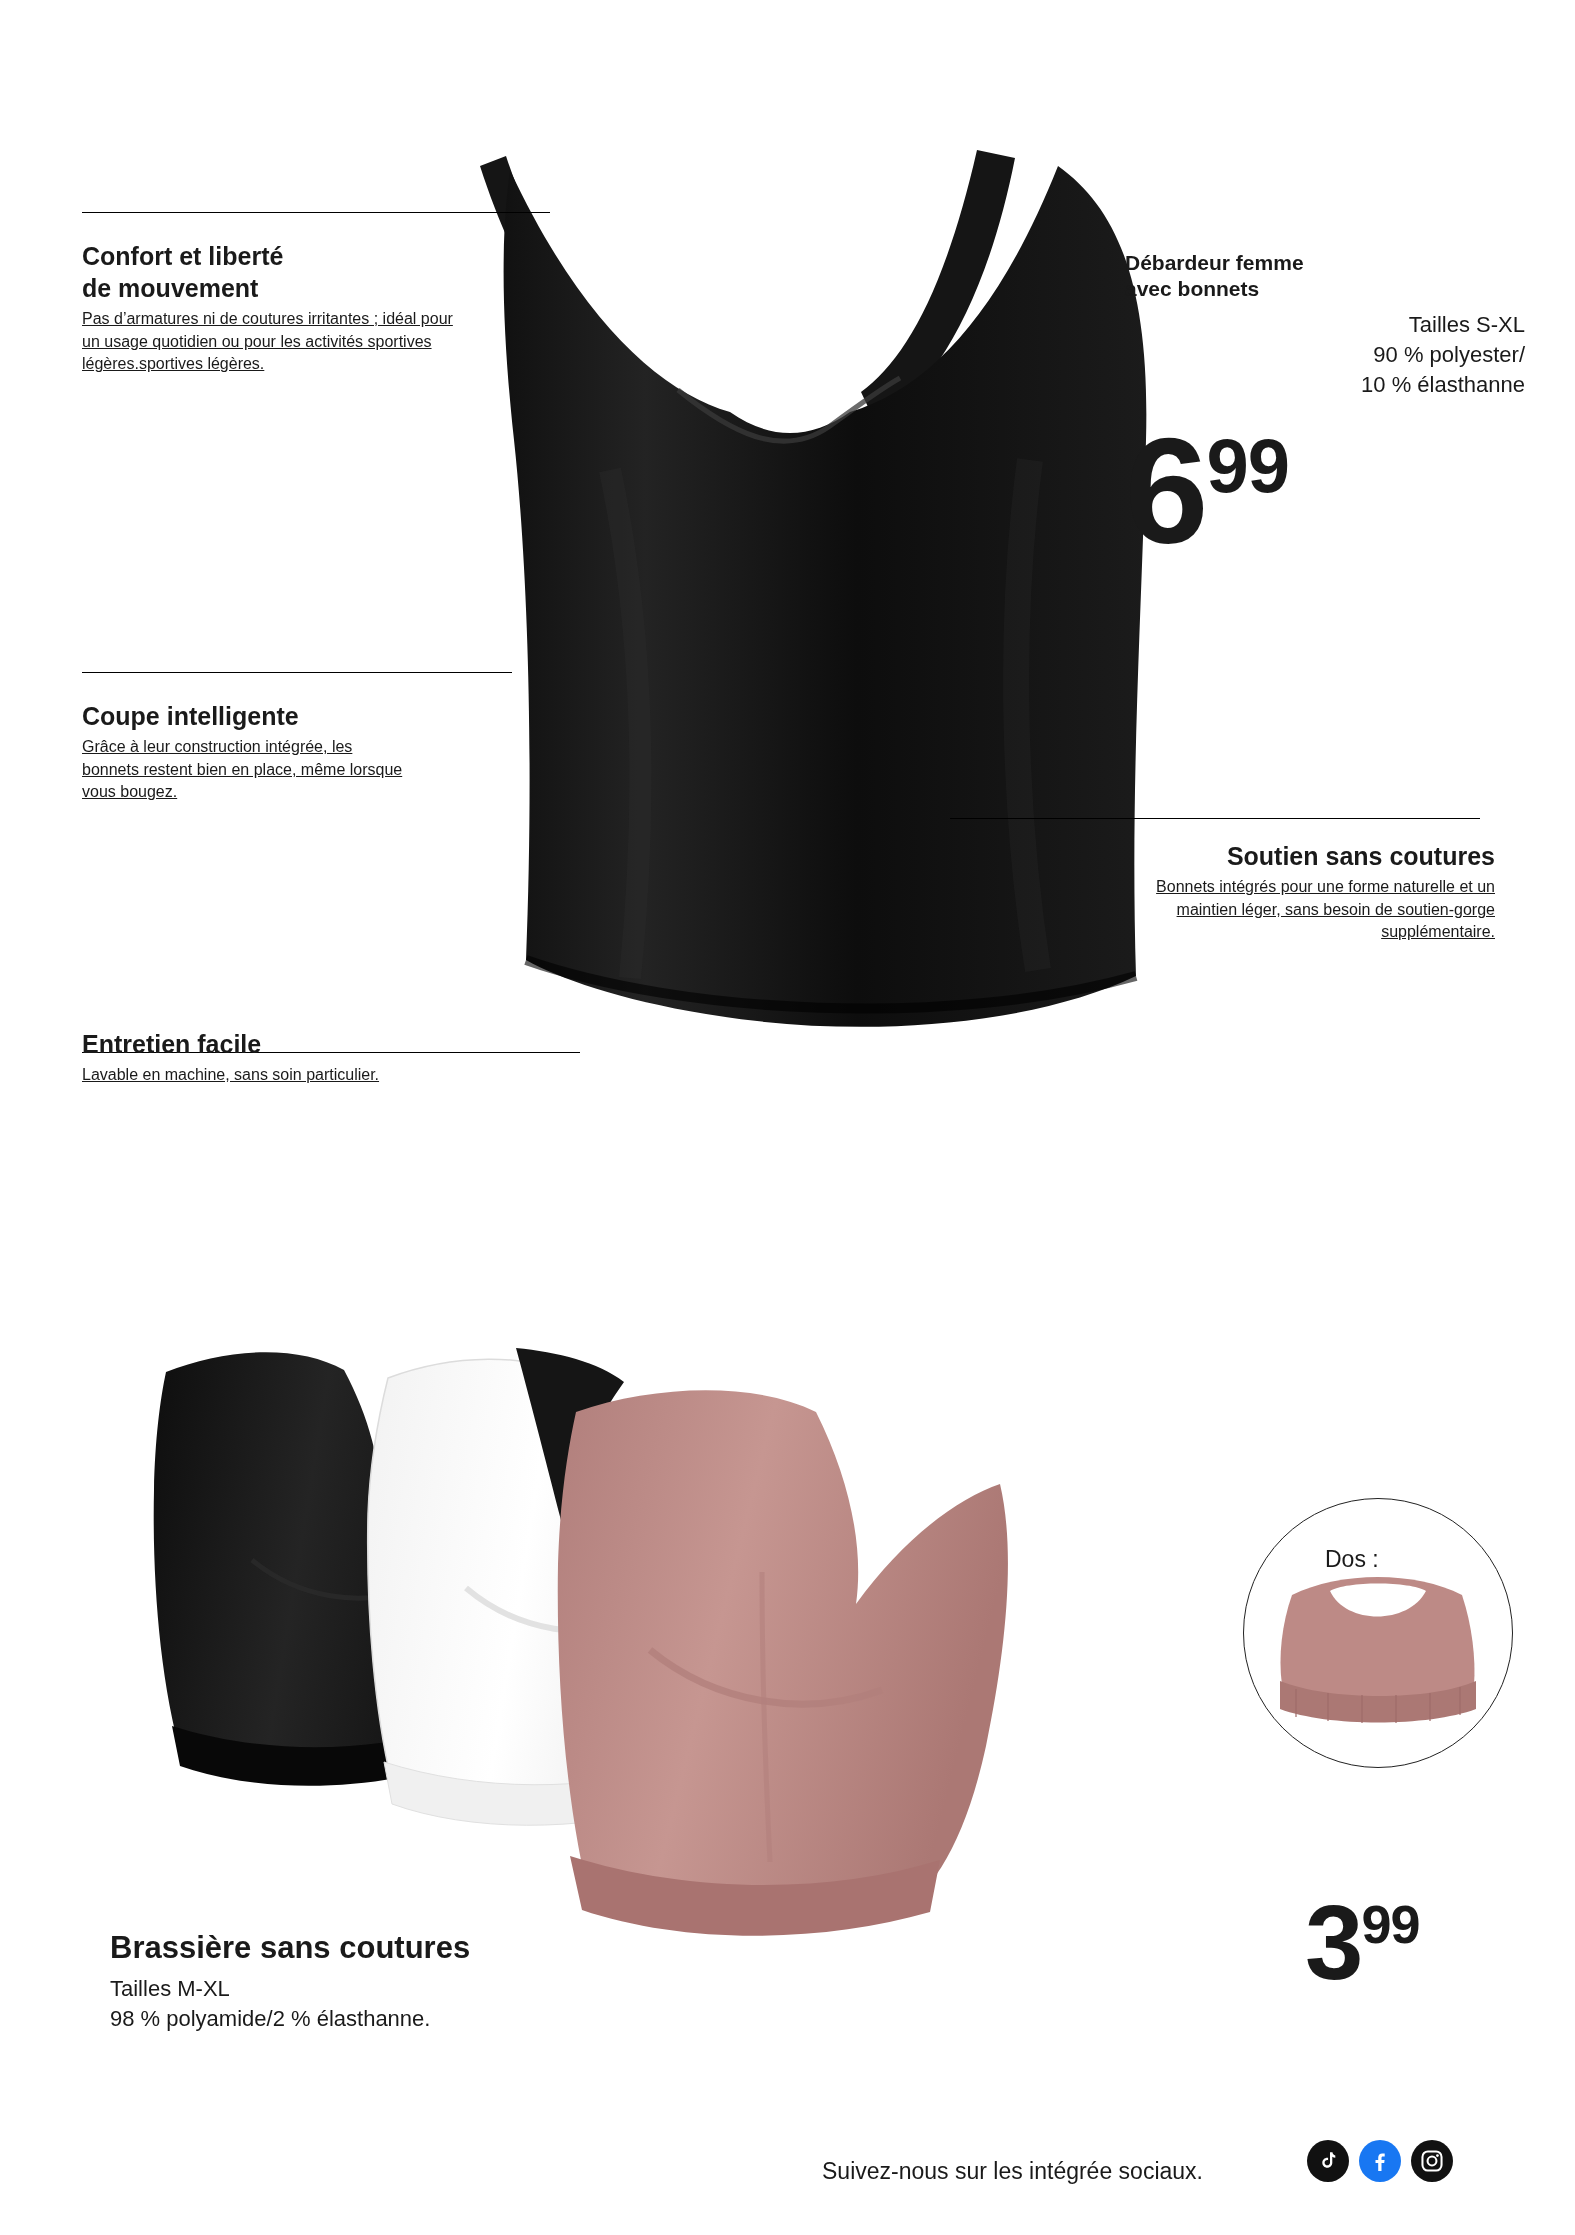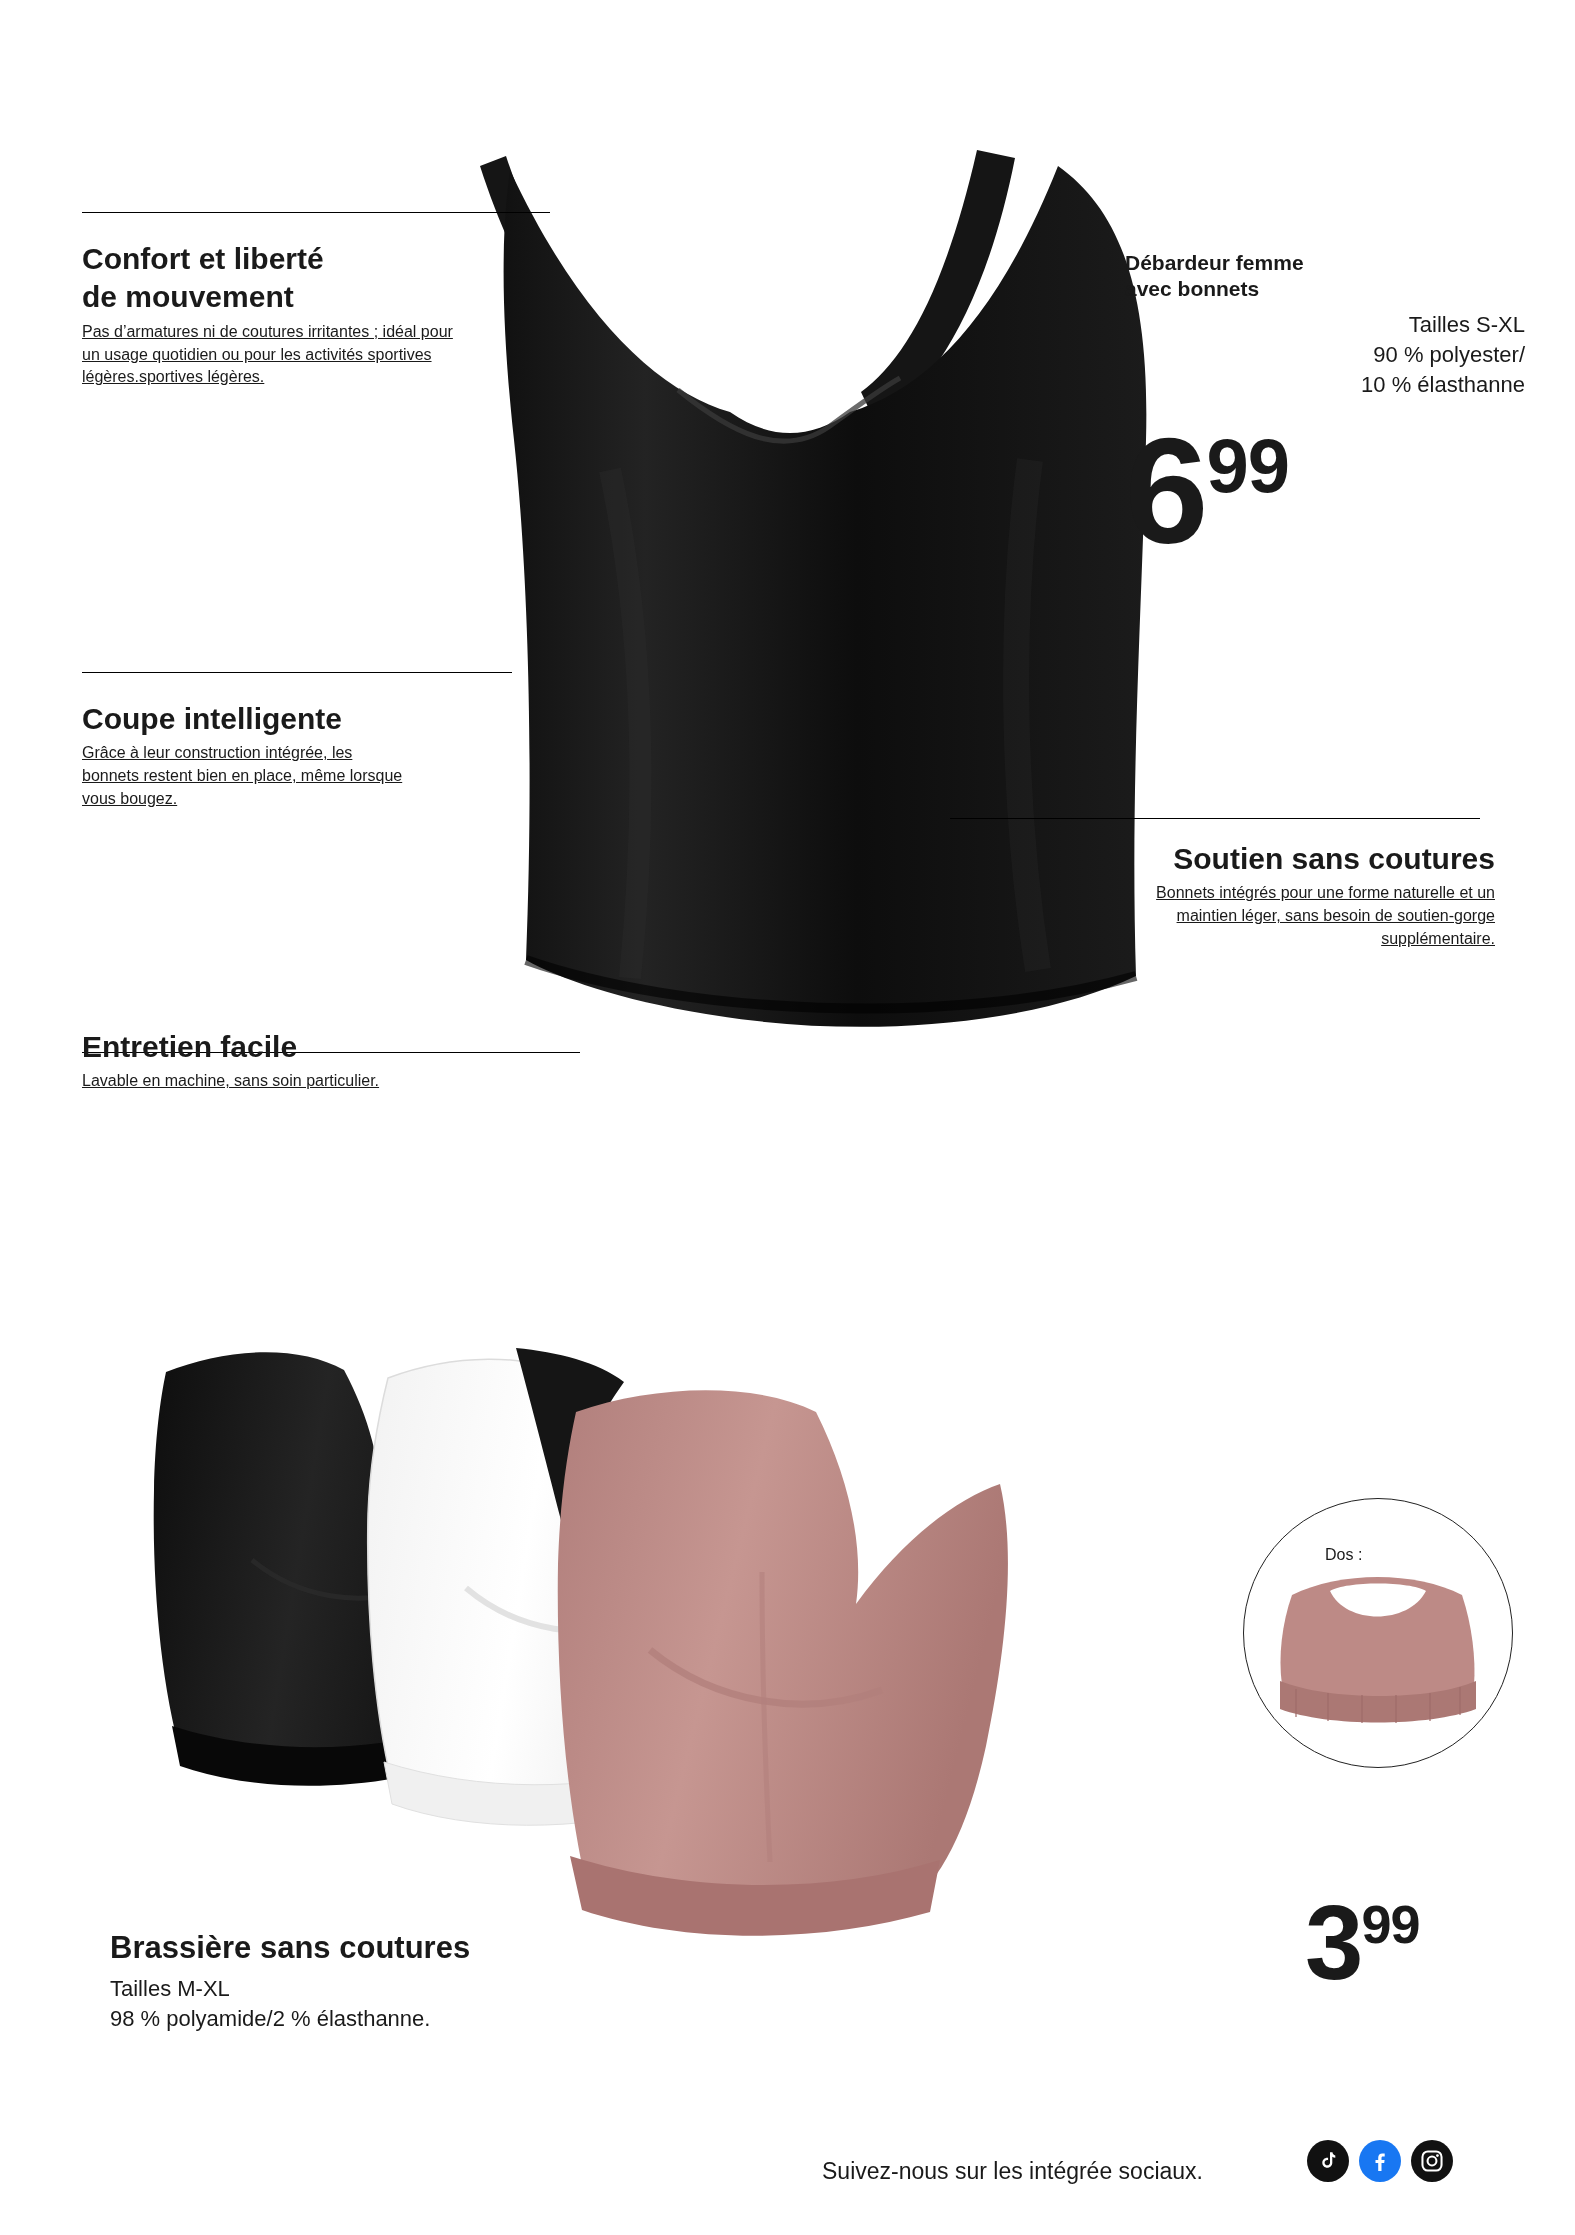--- a/index.html
+++ b/index.html
@@ -16,21 +16,21 @@
     overflow: hidden;
   }
   .page {
     position: absolute;
     inset: 0;
   }
 
   
   .feat-title {
     font-weight: bold;
-    font-size: 30px;
+    font-size: 25px;
     line-height: 1.28;
     margin: 0 0 4px 0;
   }
   .feat-body {
     font-size: 16px;
     line-height: 1.42;
     margin: 0;
     font-weight: normal;
     text-decoration: underline;
   }
@@ -179,21 +179,21 @@
     height: 268px;
     border: 1.5px solid #222;
     border-radius: 50%;
     overflow: hidden;
     background: #fff;
   }
   #dos-label {
     position: absolute;
     left: 1325px;
     top: 1546px;
-    font-size: 16px;
+    font-size: 23px;
   }
 </style>
 </head>
 <body>
 
 <div class="page">
 
   <div class="art" id="cami-art">
     <svg viewBox="0 0 760 1080" width="760" height="1080" aria-hidden="true">
       <defs>

